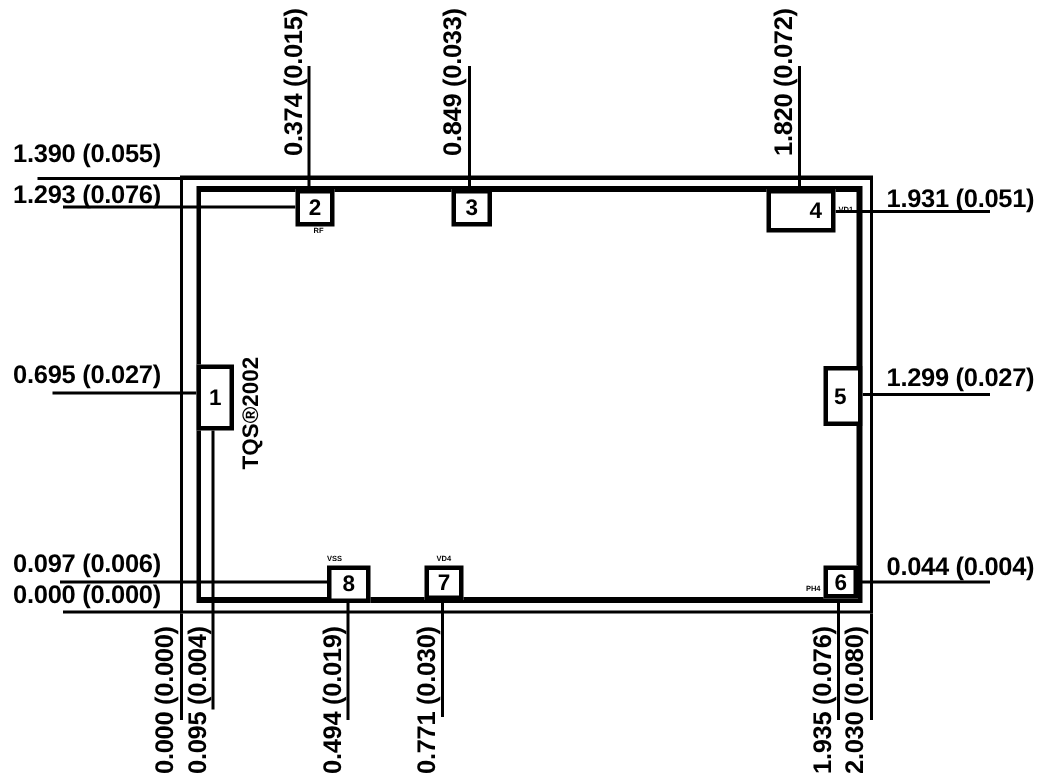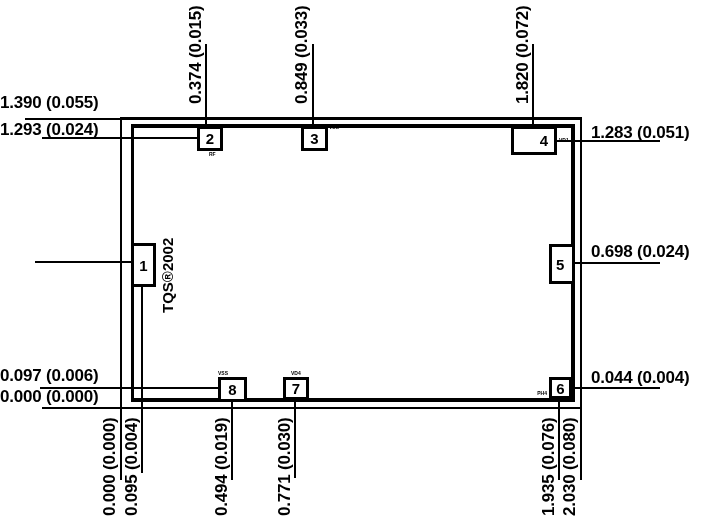--- a/index.html
+++ b/index.html
@@ -8,21 +8,21 @@
     color:#000; font-family:"Liberation Sans", sans-serif; overflow:hidden;
   }
   .rect { position:absolute; box-sizing:border-box; border:2px solid #000; background:transparent; }
   #outer-rect { left:120px; top:117px; width:462px; height:292px; border-width:3px 2px 2px 2px; }
   #inner-rect { left:131px; top:124px; width:444px; height:278px; border-width:4px 4px 4px 3px; }
   .hline, .vline { position:absolute; background:#000; z-index:2; }
   .dim {
     position:absolute; font-weight:bold; font-size:17px; line-height:18px;
     white-space:nowrap; z-index:4; letter-spacing:-0.2px;
   }
-  .dim-left { left:0; width:116px; text-align:left; }
+  .dim-left { left:0; width:116px; text-align:center; }
   .dim-right { left:591px; }
   .rot { transform:rotate(-90deg); transform-origin:0 0; line-height:17px; }
   .pad {
     position:absolute; box-sizing:border-box; background:#fff; border:3px solid #000;
     display:flex; align-items:center; justify-content:center;
     font-weight:bold; font-size:15px; z-index:5;
   }
   .pad.num-right { justify-content:flex-end; padding-right:6px; }
   .pad.num-left  { justify-content:flex-start; padding-left:4px; }
   .pin {
@@ -89,26 +89,27 @@
   </div>
 
   <div class="pin" style="left:209px;top:151px;">RF</div>
   <div class="pin" style="left:329px;top:124px;">VSS</div>
   <div class="pin" style="left:559px;top:137px;">VD1</div>
   <div class="pin" style="left:525px;top:390px;width:22px;text-align:right;">PH4</div>
   <div class="pin" style="left:291px;top:370px;">VD4</div>
   <div class="pin" style="left:218px;top:370px;">VSS</div>
 
   <div class="dim dim-left" style="top:94px;">1.390 (0.055)</div>
-  <div class="dim dim-left" style="top:121px;">1.293 (0.024)</div>
+  <div class="dim dim-left" style="top:121px;">1.293 (0.076)</div>
+  <div class="dim dim-left" style="top:241px;">0.695 (0.027)</div>
   <div class="dim dim-left" style="top:367px;">0.097 (0.006)</div>
   <div class="dim dim-left" style="top:388px;">0.000 (0.000)</div>
 
-  <div class="dim dim-right" style="top:124px;">1.283 (0.051)</div>
-  <div class="dim dim-right" style="top:243px;">0.698 (0.024)</div>
+  <div class="dim dim-right" style="top:124px;">1.931 (0.051)</div>
+  <div class="dim dim-right" style="top:243px;">1.299 (0.027)</div>
   <div class="dim dim-right" style="top:369px;">0.044 (0.004)</div>
 
   <div class="dim rot" style="left:187px;top:104px;">0.374 (0.015)</div>
   <div class="dim rot" style="left:293px;top:104px;">0.849 (0.033)</div>
   <div class="dim rot" style="left:514px;top:104px;">1.820 (0.072)</div>
 
   <div class="dim rot" style="left:101px;top:516px;">0.000 (0.000)</div>
   <div class="dim rot" style="left:123px;top:516px;">0.095 (0.004)</div>
   <div class="dim rot" style="left:213px;top:516px;">0.494 (0.019)</div>
   <div class="dim rot" style="left:276px;top:516px;">0.771 (0.030)</div>

